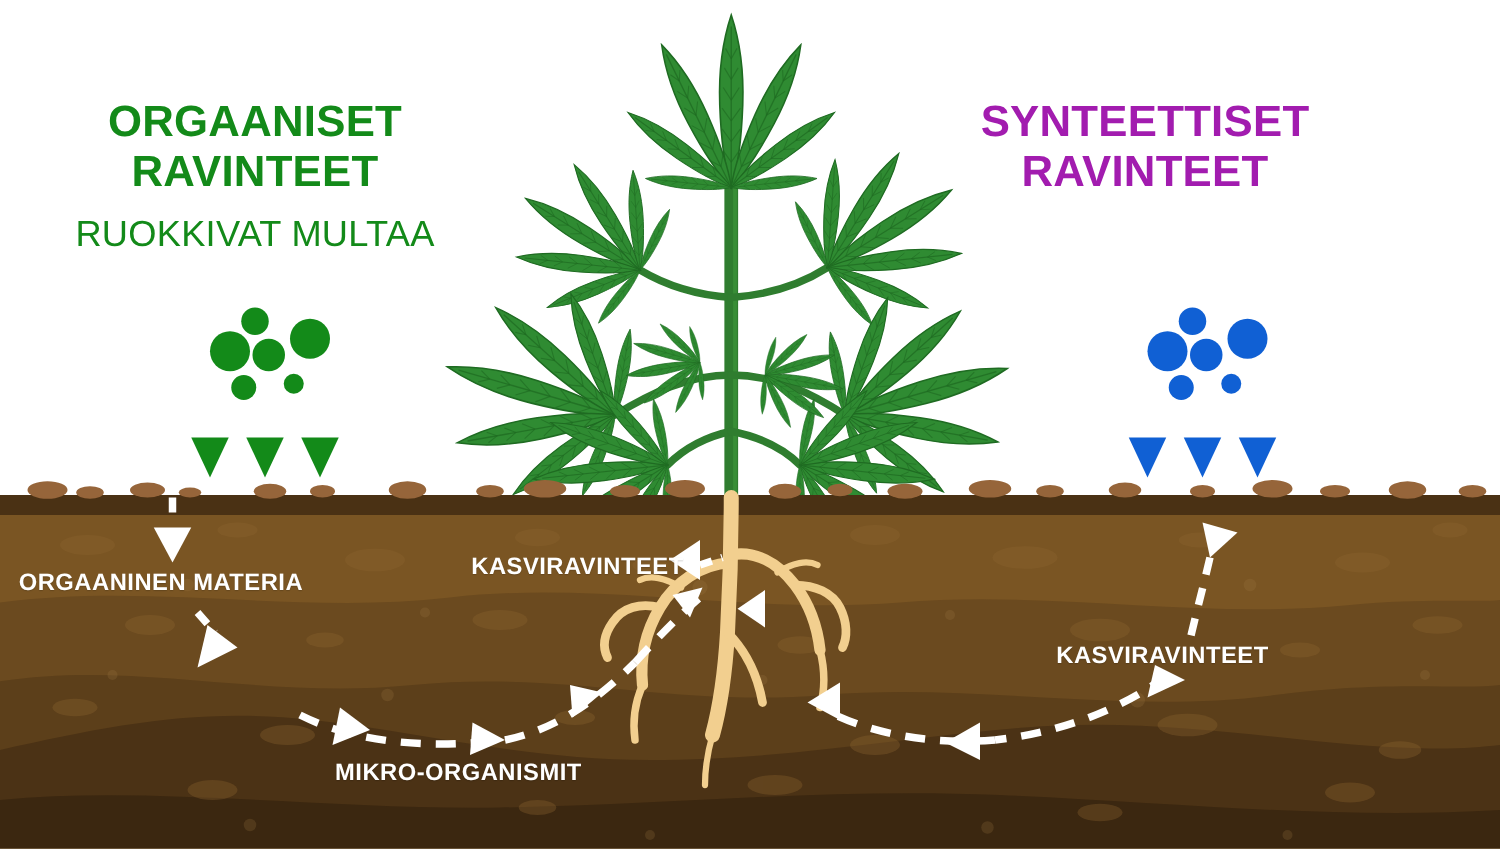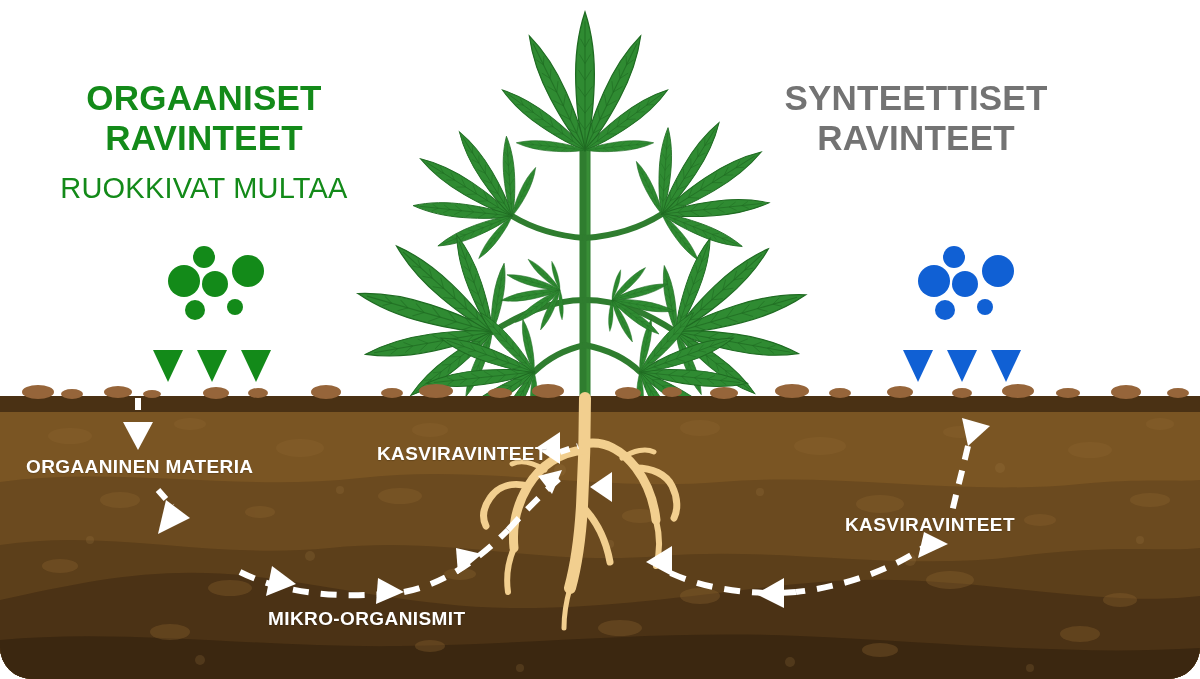--- a/index.html
+++ b/index.html
@@ -7,21 +7,20 @@
   body{
     font-family:"Liberation Sans","DejaVu Sans",sans-serif;
     -webkit-font-smoothing:antialiased;
   }
   #stage{
     position:relative;
     width:1200px;
     height:679px;
     overflow:hidden;
     background:#ffffff;
-    border-radius:32px;
   }
   #scene{position:absolute;inset:0;width:1200px;height:679px;}
 
   
   .col-head{
     position:absolute;
     text-align:center;
     width:420px;
     user-select:none;
   }
@@ -33,34 +32,34 @@
     margin:0;
   }
   .col-head .sub{
     font-size:29px;
     font-weight:normal;
     line-height:1.15;
     margin:14px 0 0 0;
     letter-spacing:.2px;
   }
   #head-organic{left:-6px;top:78px;color:#138a19;}
-  #head-synth{left:706px;top:78px;color:#737373;}
+  #head-synth{left:706px;top:78px;color:#a21caf;}
 
   
   .soil-label{
     position:absolute;
     color:#ffffff;
     font-size:19px;
     font-weight:bold;
     letter-spacing:.4px;
     white-space:nowrap;
     user-select:none;
     text-shadow:0 1px 1px rgba(0,0,0,.18);
   }
-  #lbl-organic-matter{left:26px;top:456px;}
+  #lbl-organic-matter{left:15px;top:456px;}
   #lbl-soil-nutrients{left:40px;top:541px;}
   #lbl-microorganisms{left:232px;top:608px;margin-left:36px;}
   #lbl-plant-nutrients-left{left:377px;top:443px;}
   #lbl-plant-nutrients-right{left:845px;top:514px;}
 </style>
 </head>
 <body>
 
 <div id="stage">
 

